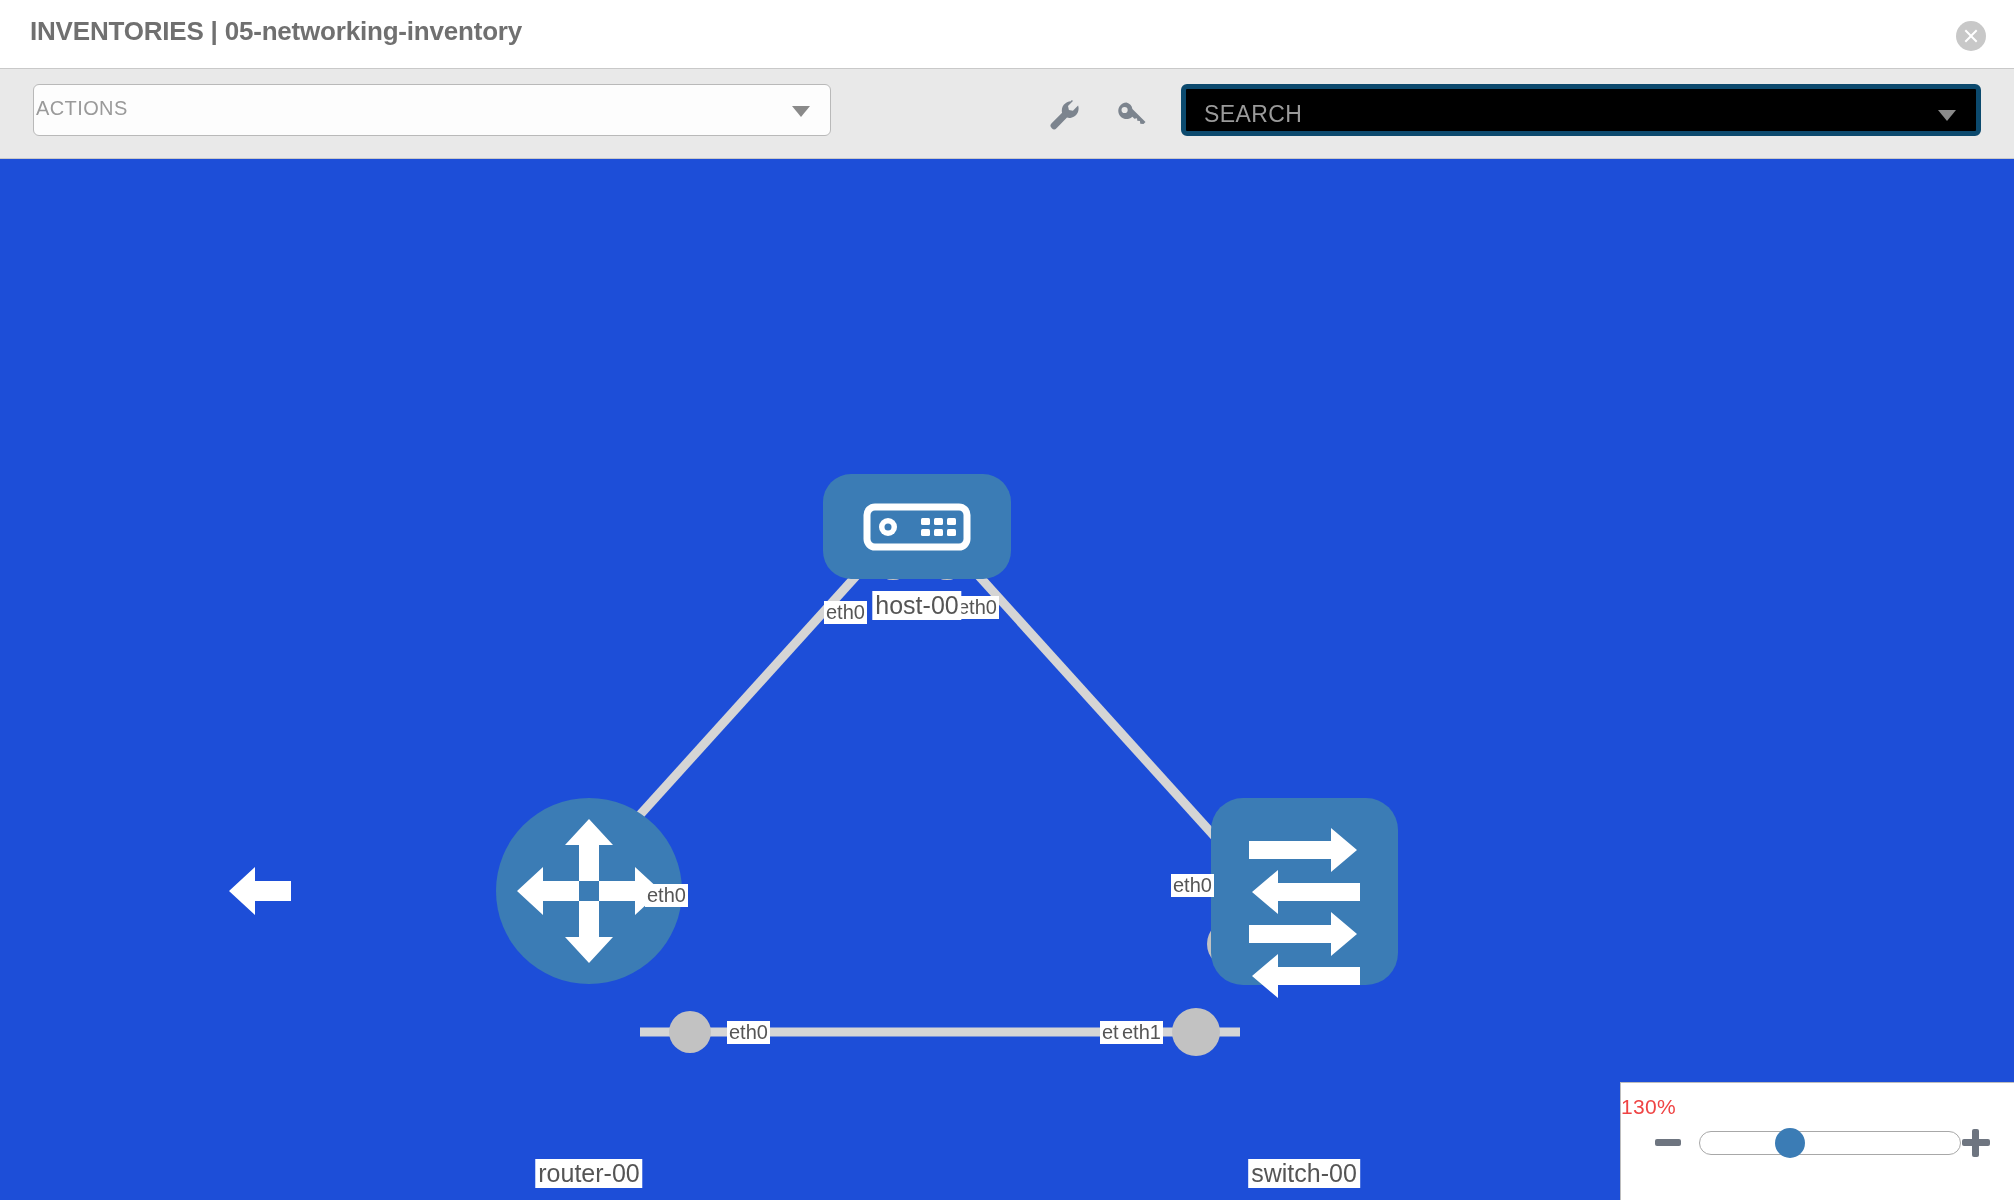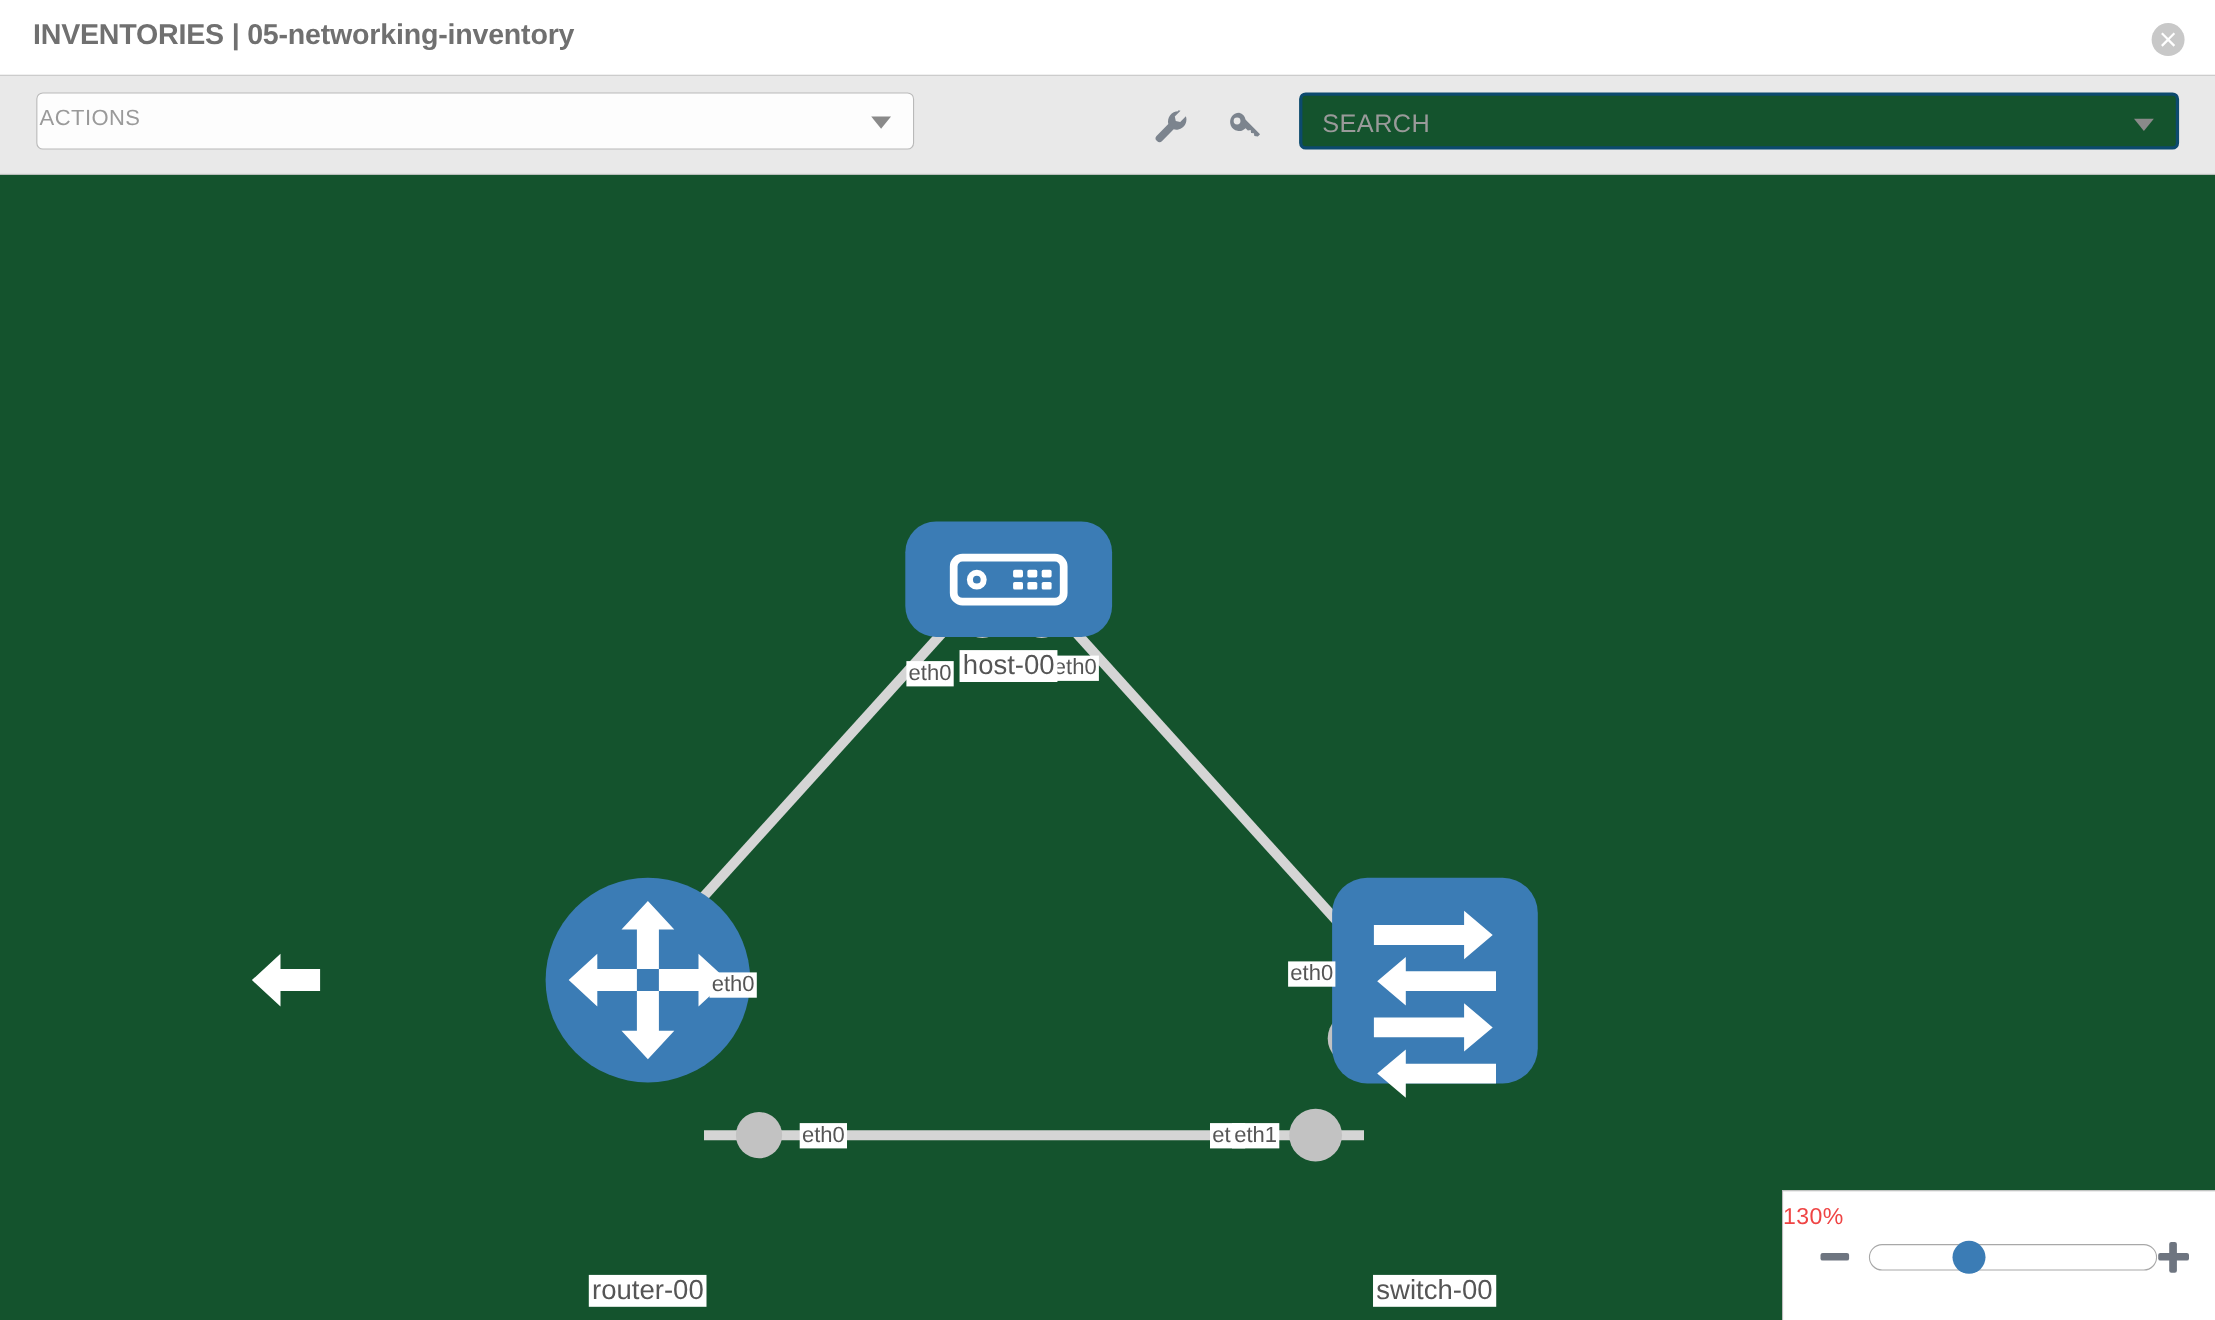--- a/index.html
+++ b/index.html
@@ -97,43 +97,43 @@
   }
   .wrench-icon { left: 1046px; }
   .key-icon { left: 1113px; }
 
   .search-box {
     position: absolute;
     left: 1181px;
     top: 15px;
     width: 800px;
     height: 52px;
-    background: #14532d;
-    border: 3px solid #0c4a6e;
+    background: #000000;
+    border: 5px solid #0c4a6e;
     border-radius: 6px;
     box-sizing: border-box;
   }
   .search-label {
     position: absolute;
     left: 18px;
     top: 12px;
     font-size: 23px;
     color: #9a9a9a;
     letter-spacing: 0.4px;
     font-stretch: condensed;
   }
   .search-caret { right: 20px; top: 21px; }
 
   
   .canvas {
     position: absolute;
     left: 0; top: 159px;
     width: 2014px;
     height: 1041px;
-    background: #14532d;
+    background: #1d4ed8;
     overflow: hidden;
   }
   .topology-svg {
     position: absolute;
     left: 0; top: 0;
     width: 2014px;
     height: 1041px;
   }
 
   

